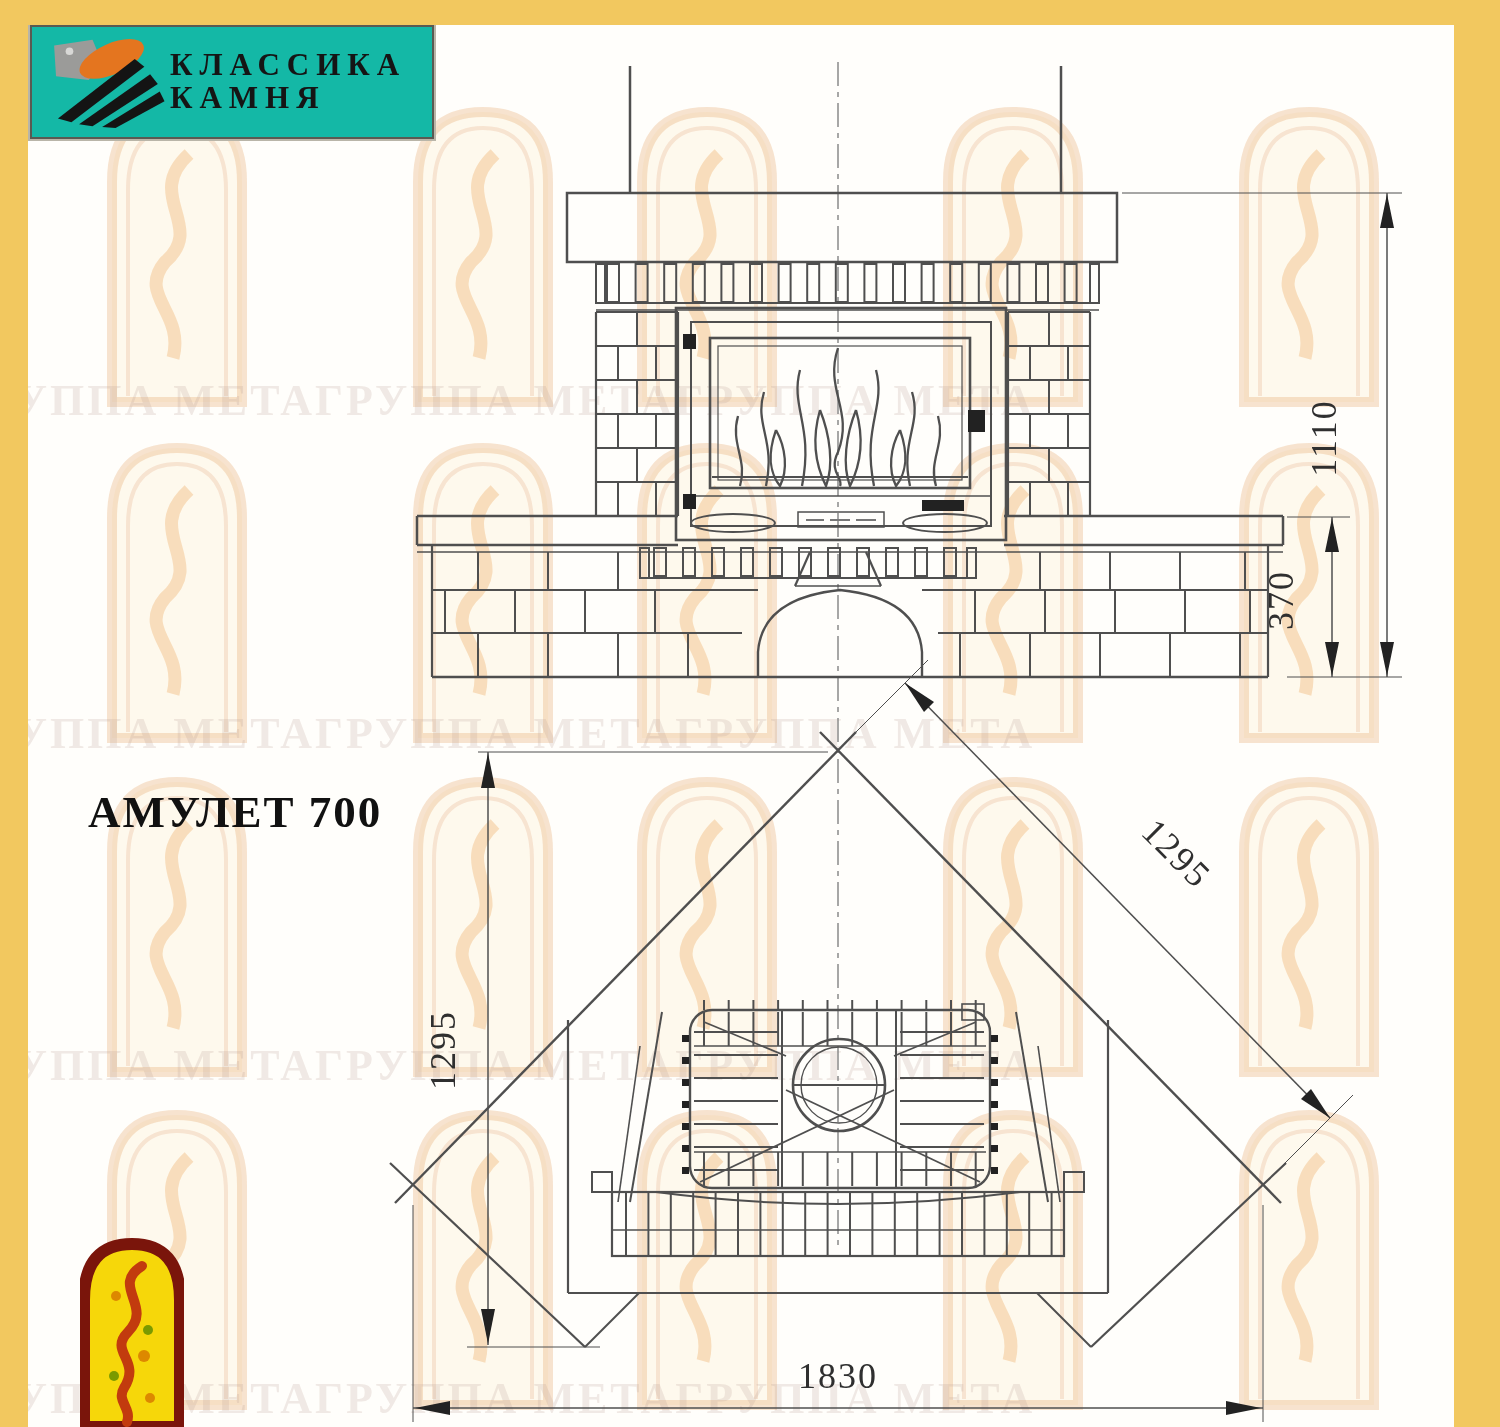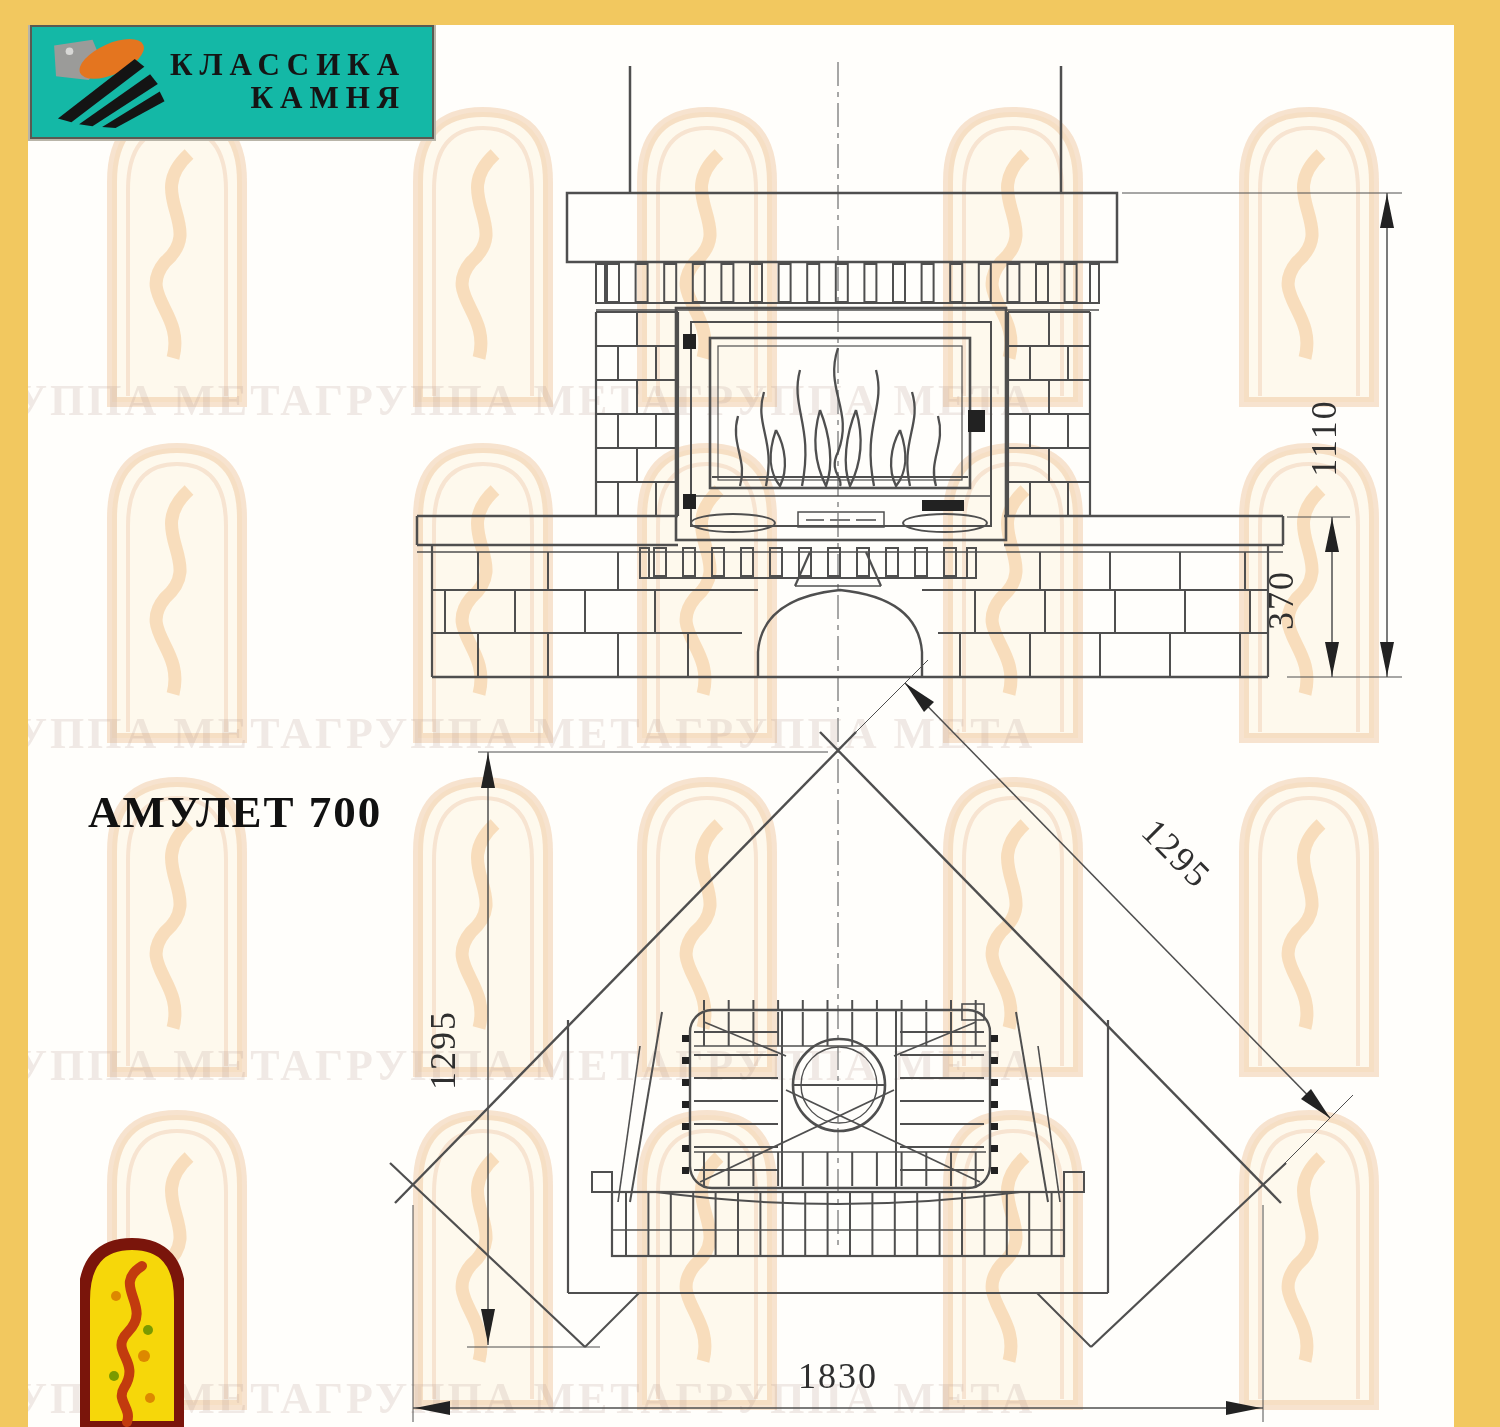--- a/index.html
+++ b/index.html
@@ -9,21 +9,21 @@
   .frame.top{left:0;top:0;width:1500px;height:25px;}
   .frame.left{left:0;top:0;width:28px;height:1427px;}
   .frame.right{right:0;top:0;width:46px;height:1427px;}
   #wm{position:absolute;left:0;top:0;z-index:1;}
   #draw{position:absolute;left:0;top:0;z-index:3;}
   .brandbox{position:absolute;left:30px;top:25px;width:400px;height:110px;background:#14b8a6;
             border:2px solid #5a5a52;box-shadow:0 0 0 2px #b9b5a8;z-index:5;display:flex;align-items:center;}
   .brandglyph{width:130px;height:96px;margin-left:8px;flex:0 0 auto;}
   .brandtext{color:#151515;line-height:1.05;}
   .brandtext .l1{font-size:31px;font-weight:bold;letter-spacing:7px;}
-  .brandtext .l2{font-size:31px;font-weight:bold;letter-spacing:7px;text-align:right;}
+  .brandtext .l2{font-size:31px;font-weight:bold;letter-spacing:7px;}
   .title{position:absolute;left:88px;top:786px;font-size:45px;font-weight:bold;color:#111;
          letter-spacing:2px;z-index:4;}
   .flamelogo{position:absolute;left:80px;top:1238px;z-index:5;}
   text.dim{fill:#2f2f2f;font-family:"Liberation Serif",serif;font-size:36px;letter-spacing:2px;}
   text.wmt{font-family:"Liberation Serif",serif;font-weight:bold;font-size:44px;
            fill:rgba(186,158,152,0.22);letter-spacing:3px;}
 </style>
 </head>
 <body>
 

